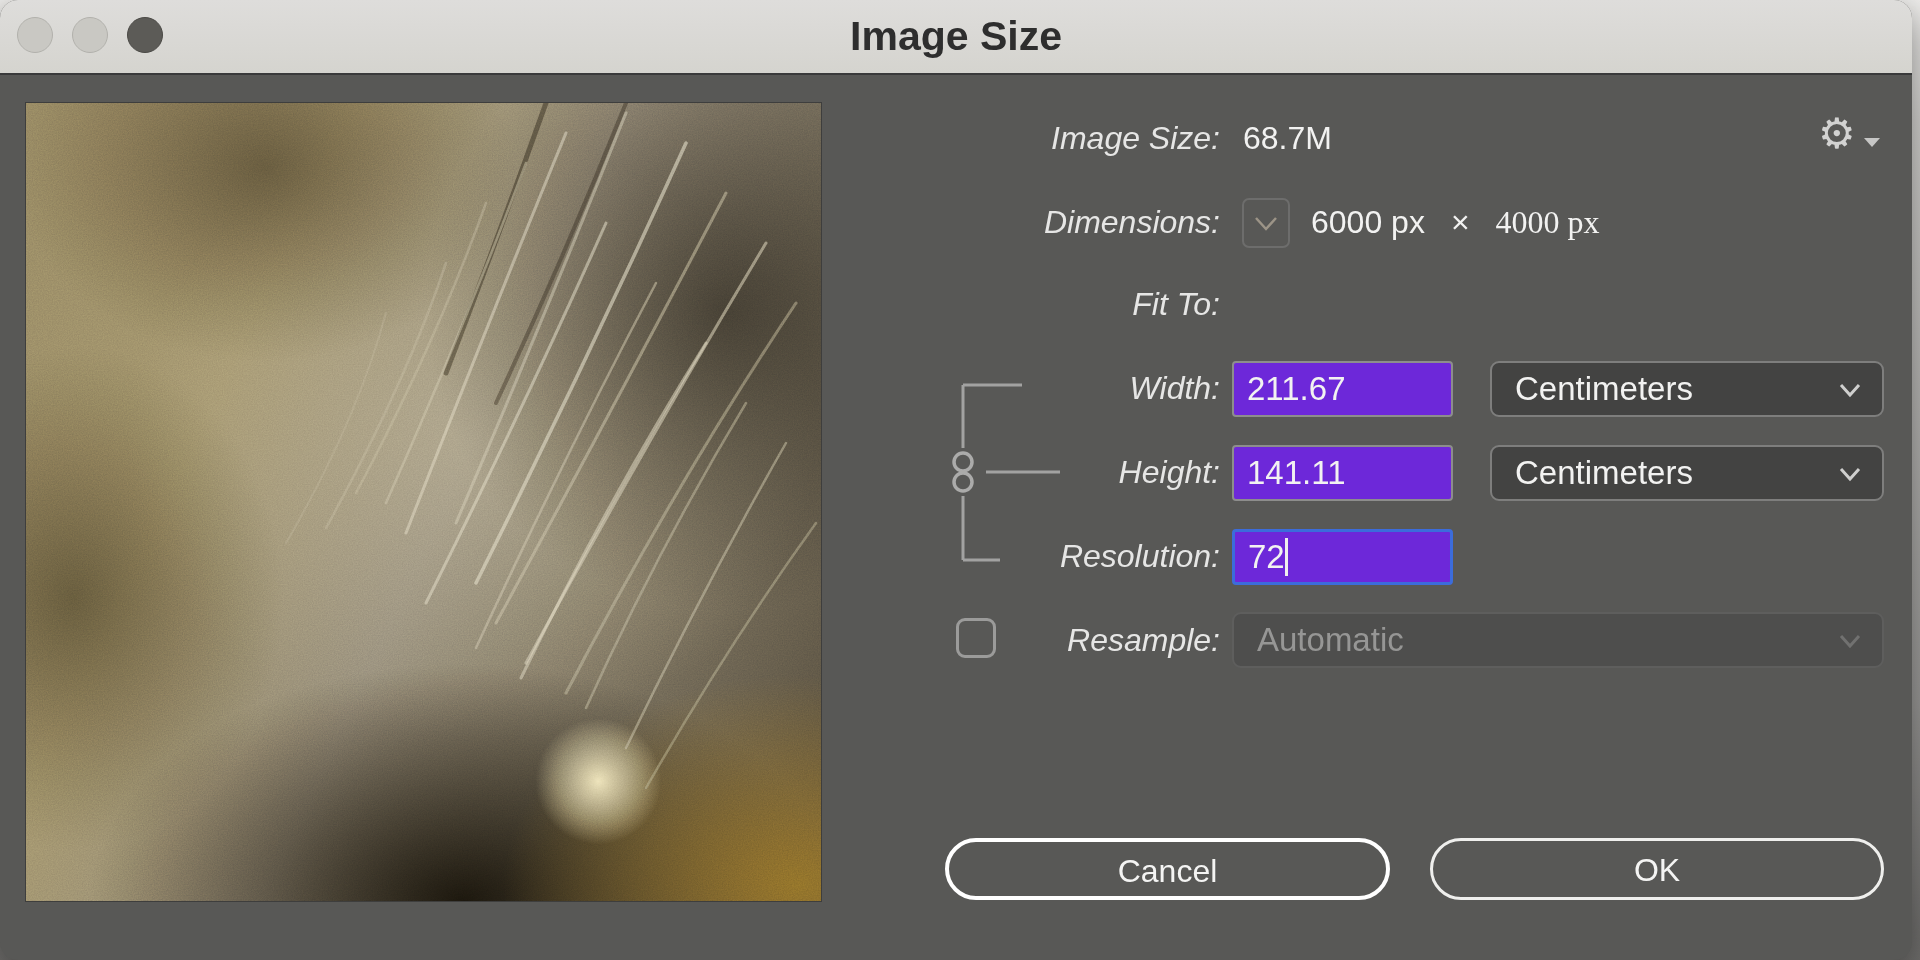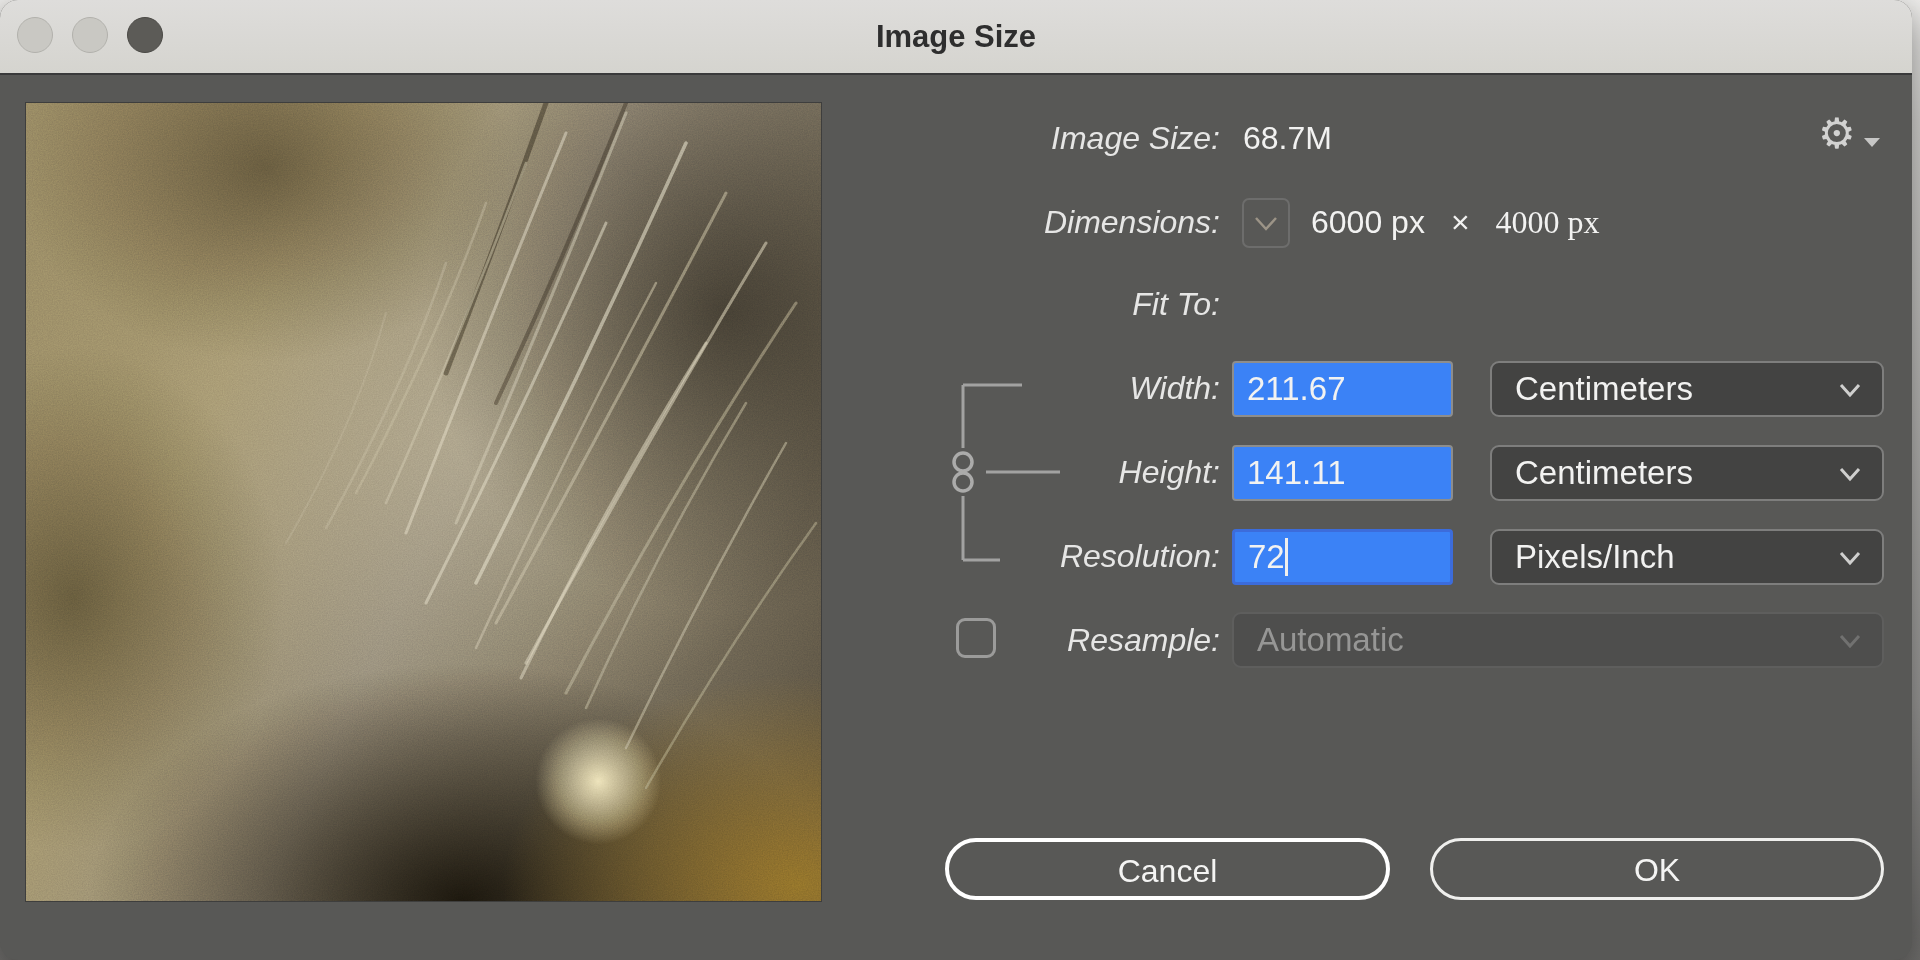--- a/index.html
+++ b/index.html
@@ -15,21 +15,21 @@
     box-shadow:0 10px 40px rgba(0,0,0,.45);
   }
   
   .titlebar{
     position:absolute;left:0;top:0;width:100%;height:73px;
     background:linear-gradient(180deg,#dedddb 0%,#d5d4cf 100%);
     border-bottom:2px solid #3a3a3b;
   }
   .title{
     position:absolute;left:0;right:0;top:0;height:73px;line-height:73px;
-    text-align:center;font-size:31px;font-weight:bold;color:#2e2e2e;
+    text-align:center;font-size:41px;font-weight:bold;color:#2e2e2e;
   }
   .tl{position:absolute;top:17px;width:34px;height:34px;border-radius:50%;}
   .tl.close{left:17px;background:#c9c8c3;border:1px solid #b2b1ac;}
   .tl.min{left:72px;background:#c9c8c3;border:1px solid #b2b1ac;}
   .tl.zoomb{left:127px;background:#5c5b57;border:1px solid #4b4a46;}
   
   .preview{
     position:absolute;left:25px;top:102px;width:797px;height:800px;
     border:1px solid #3e3e3d;box-sizing:border-box;overflow:hidden;
     background:
@@ -46,21 +46,21 @@
   .grain{mix-blend-mode:overlay;}
   
   .lbl{
     position:absolute;right:692px;color:#e6e6e5;font-size:32px;height:40px;line-height:40px;
     white-space:nowrap;
     font-style:italic;
   }
   .val{color:#f2f2f1;font-size:32px;}
   .field{
     position:absolute;left:1232px;width:221px;height:56px;box-sizing:border-box;
-    background:#3b82f6;border:2px solid #8d8d8c;border-radius:4px;
+    background:#6d28d9;border:2px solid #8d8d8c;border-radius:4px;
     color:#f2f2f1;font-size:33px;font-family:"Liberation Sans","DejaVu Sans",sans-serif;
     padding:0 0 0 13px;outline:none;
   }
   .field.focused{border:3px solid #3c6cdb;}
   .caret{position:absolute;width:3px;height:38px;background:#efefee;}
   .dropdown{
     position:absolute;box-sizing:border-box;height:56px;
     background:#434342;border:2px solid #7e7e7d;border-radius:9px;
     color:#f2f2f1;font-size:33px;line-height:52px;padding-left:23px;
   }
@@ -192,26 +192,20 @@
   <div class="dropdown units" style="top:445px;">
     <span>Centimeters</span>
     <svg class="chev" viewBox="0 0 24 20">
       <polyline points="3,5 12,15 21,5" fill="none" stroke="#cfcfce" stroke-width="3"></polyline>
     </svg>
   </div>
 
   <div class="lbl" style="top:536px;">Resolution:</div>
   <input class="field focused" style="top: 529px;" value="72">
   <div class="caret" style="left:1285px;top:538px;"></div>
-  <div class="dropdown units" style="top:529px;">
-    <span>Pixels/Inch</span>
-    <svg class="chev" viewBox="0 0 24 20">
-      <polyline points="3,5 12,15 21,5" fill="none" stroke="#cfcfce" stroke-width="3"></polyline>
-    </svg>
-  </div>
 
   <div class="checkbox"></div>
   <div class="lbl" style="top:620px;">Resample:</div>
   <div class="dropdown wide disabled" style="top:612px;">
     <span>Automatic</span>
     <svg class="chev" viewBox="0 0 24 20">
       <polyline points="3,5 12,15 21,5" fill="none" stroke="#717170" stroke-width="3"></polyline>
     </svg>
   </div>
 

